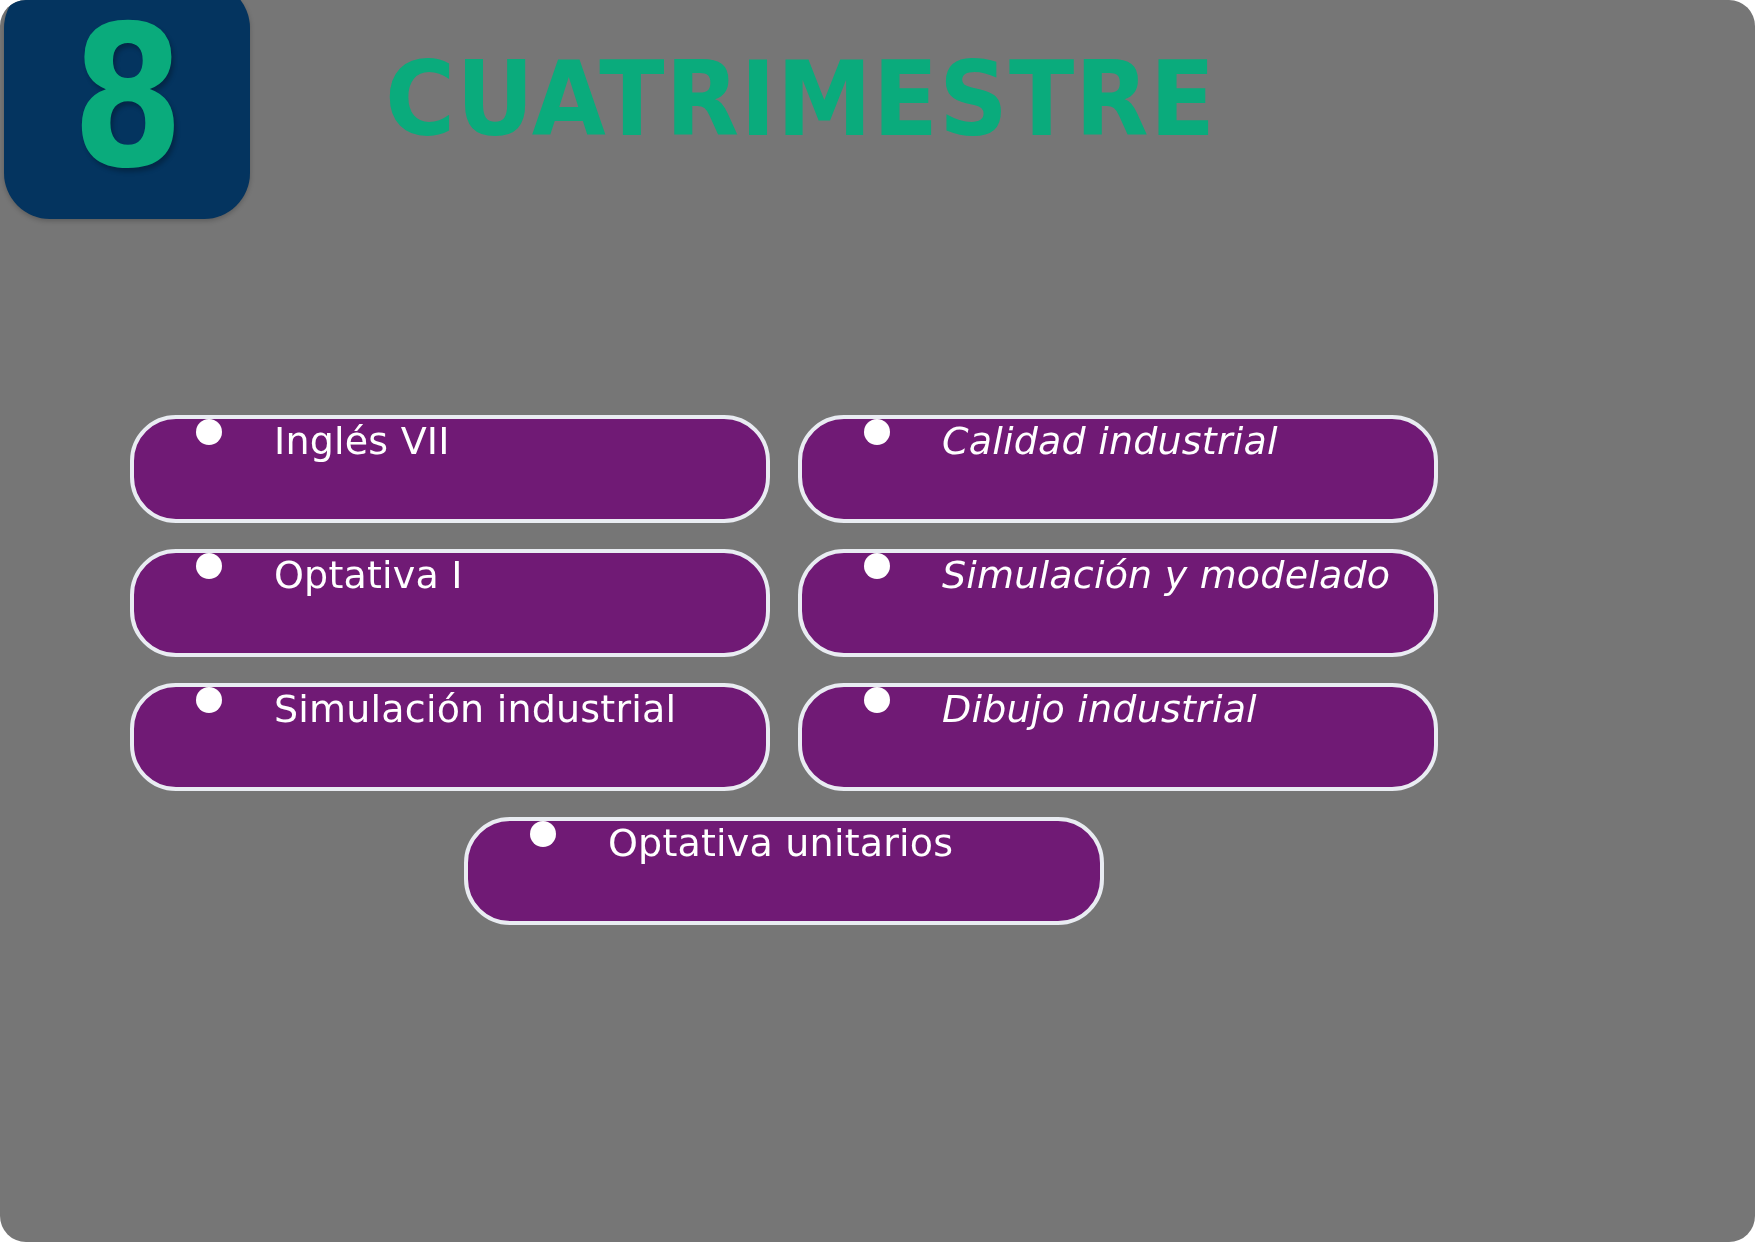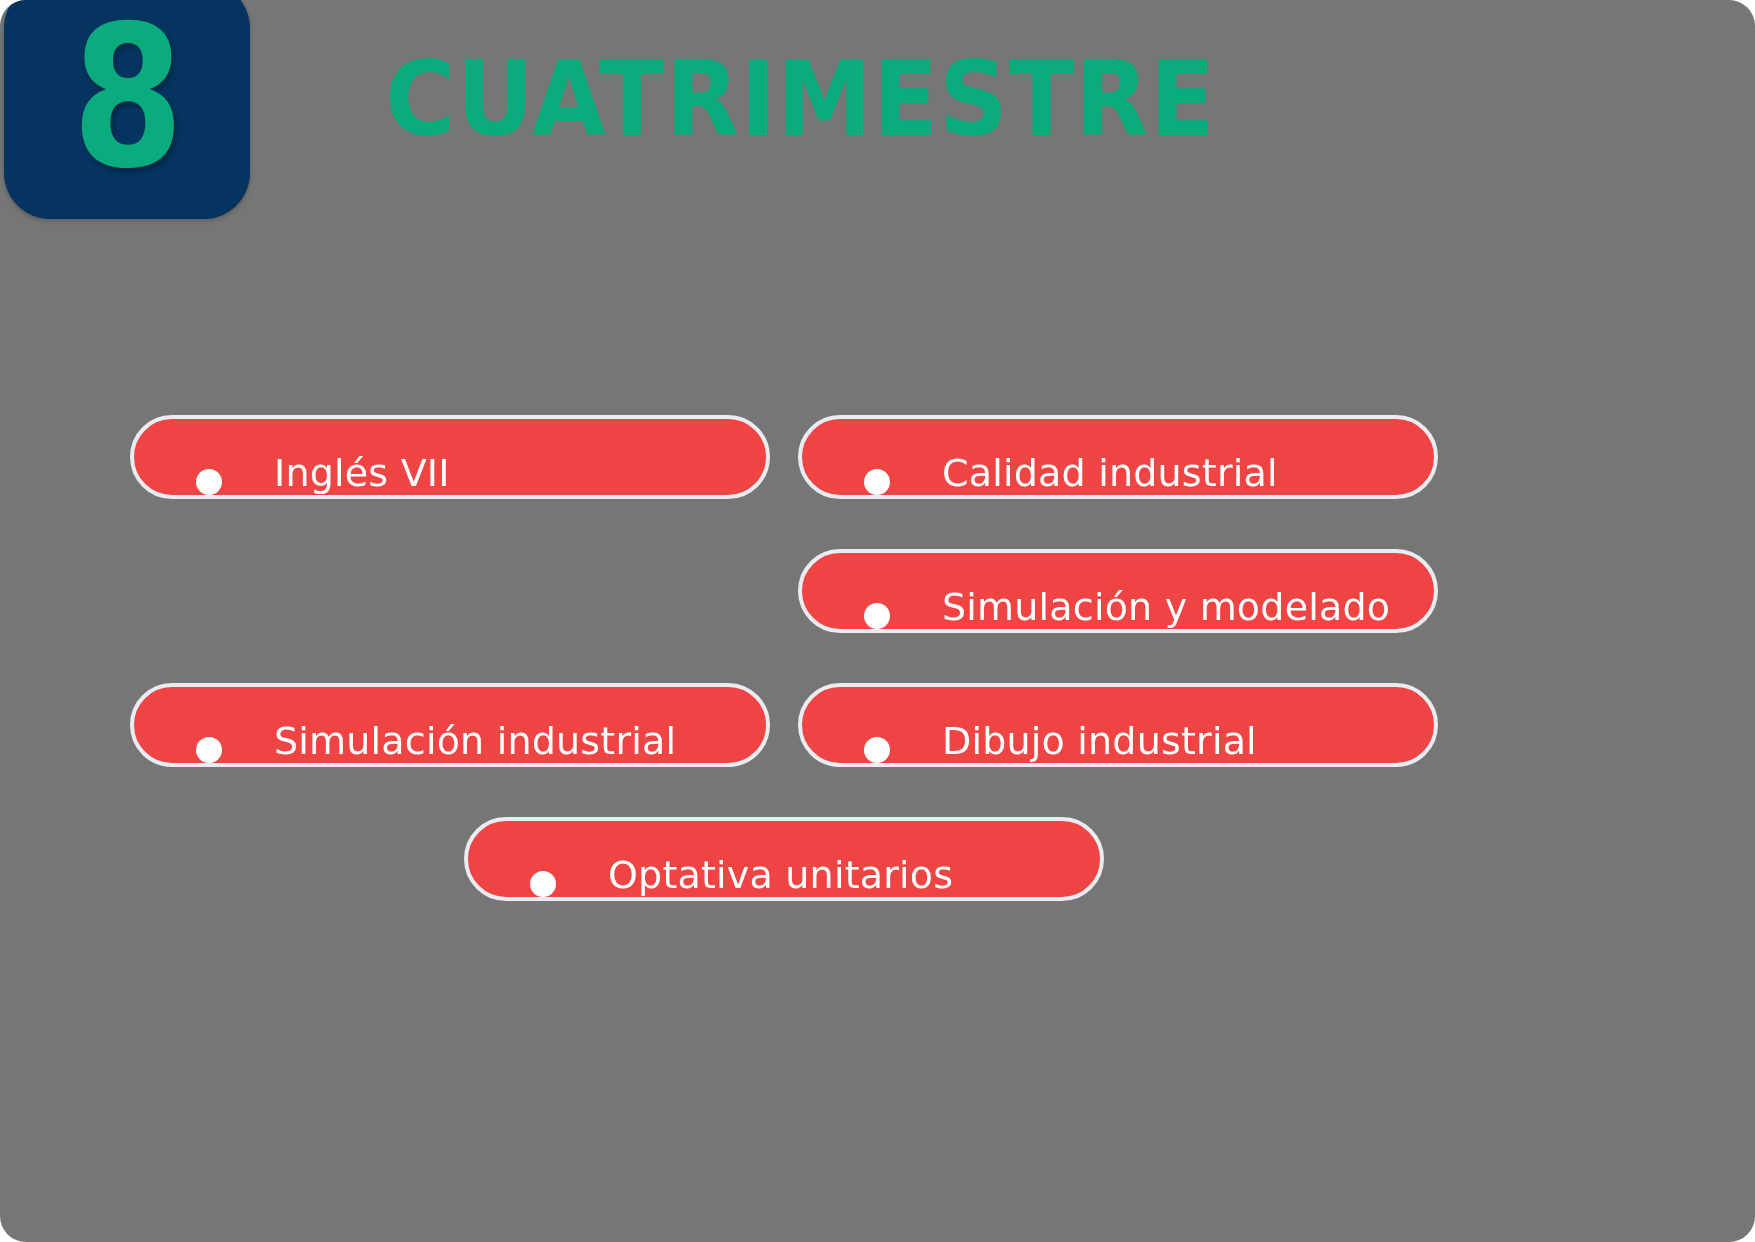--- a/index.html
+++ b/index.html
@@ -77,26 +77,26 @@
     position: absolute;
     left: 0;
     top: 0;
     width: 100%;
     height: 100%;
   }
 
   .pill {
     position: absolute;
     box-sizing: border-box;
-    background: #ef4444;
+    background: #701a75;
     border: 4px solid #e9ecf2;
     border-radius: 46px;
     display: flex;
-    align-items: flex-end;
-    height: 84px;
+    align-items: flex-start;
+    height: 108px;
   }
 
   .pill-bullet {
     width: 26px;
     height: 26px;
     border-radius: 50%;
     background: #ffffff;
     flex: 0 0 auto;
     margin-left: 62px;
   }
@@ -106,21 +106,21 @@
     font-family: "DejaVu Sans", "Liberation Sans", sans-serif;
     font-size: 38px;
     font-weight: 400;
     letter-spacing: 0.2px;
     margin-left: 52px;
     white-space: nowrap;
   }
 
   
   .col-left  { left: 130px; width: 640px; }
-  .col-right { left: 798px; width: 640px; }
+  .col-right { left: 798px; width: 640px; font-style: italic; }
 
   .row-1 { top: 415px; }
   .row-2 { top: 549px; }
   .row-3 { top: 683px; }
 
   .pill-center {
     left: 464px;
     width: 640px;
     top: 817px;
   }
@@ -142,20 +142,24 @@
 
   </div>
 
   <div class="pill-area">
 
     <div class="pill col-left row-1">
       <span class="pill-bullet"></span>
       <span class="pill-label">Inglés VII</span>
     </div>
 
+    <div class="pill col-left row-2">
+      <span class="pill-bullet"></span>
+      <span class="pill-label">Optativa I</span>
+    </div>
 
     <div class="pill col-left row-3">
       <span class="pill-bullet"></span>
       <span class="pill-label">Simulación industrial</span>
     </div>
 
     <div class="pill col-right row-1">
       <span class="pill-bullet"></span>
       <span class="pill-label">Calidad industrial</span>
     </div>

